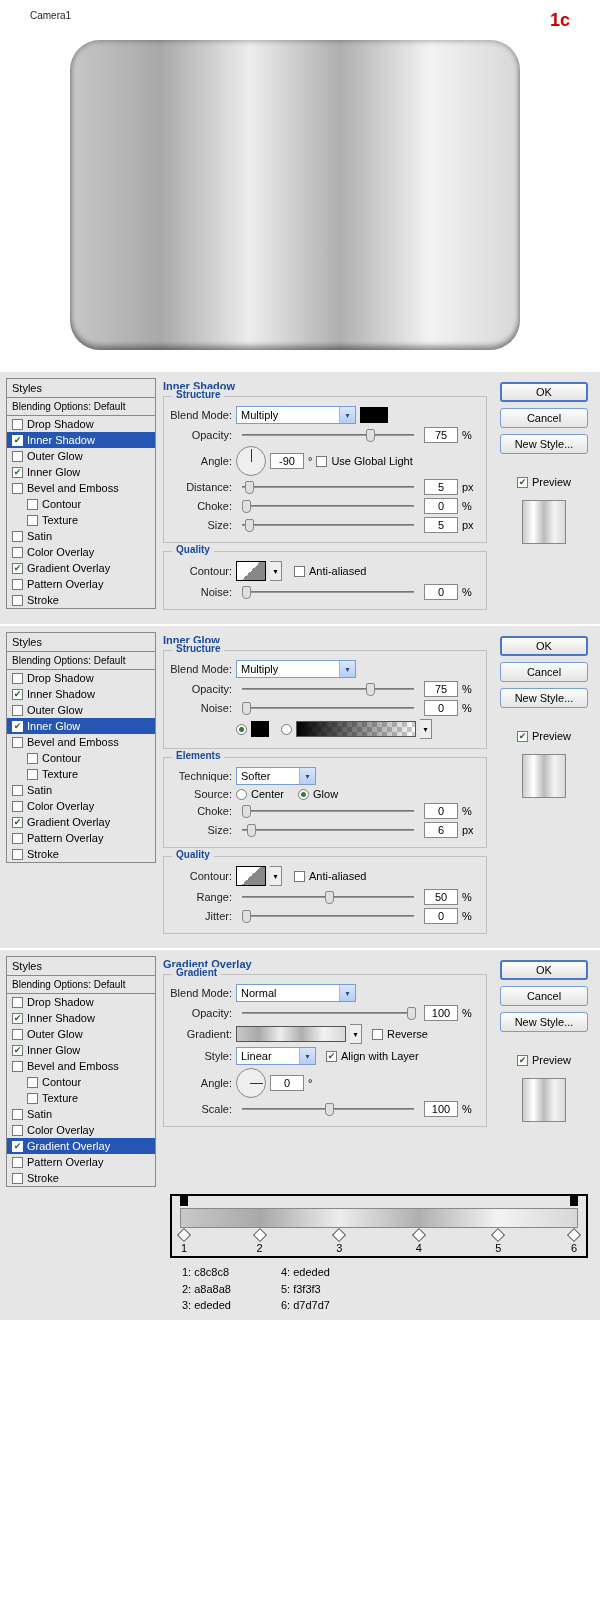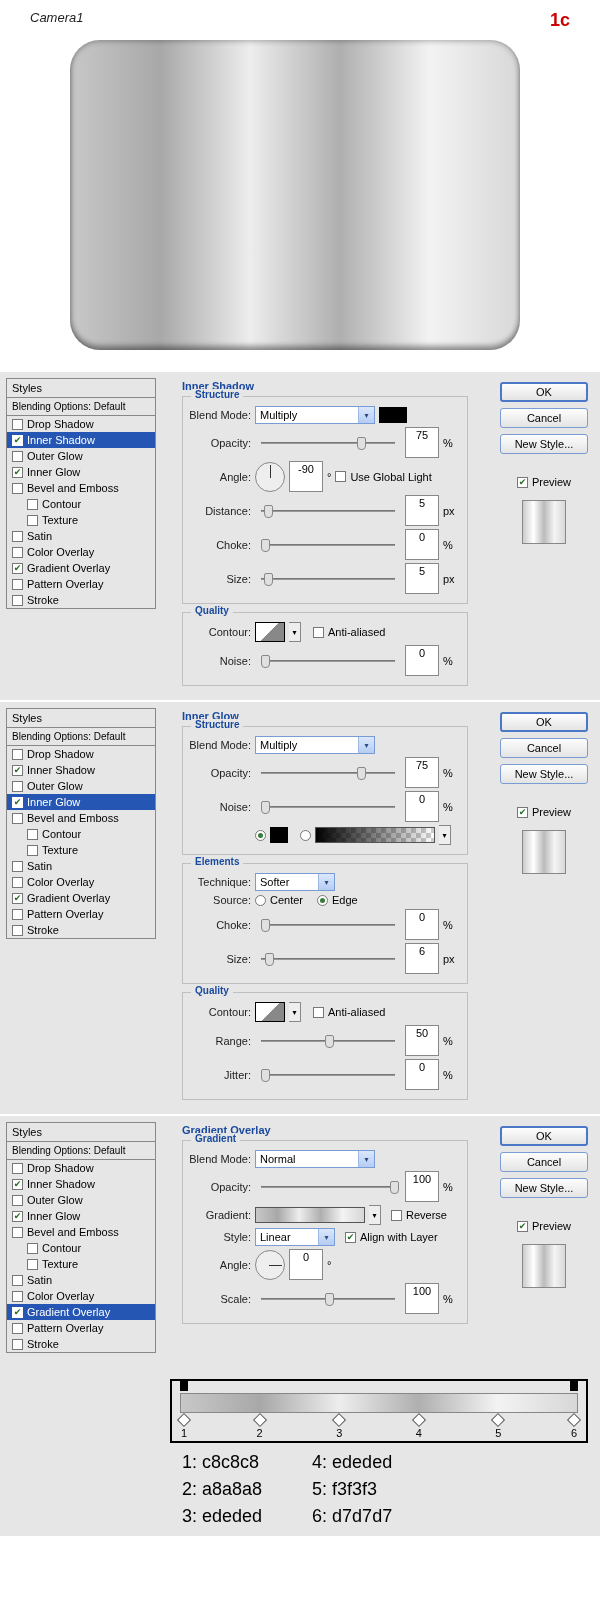--- a/index.html
+++ b/index.html
@@ -1,47 +1,47 @@
 <!DOCTYPE html>
 <html><head>
 <meta charset="utf-8">
 <style>
   * { box-sizing: border-box; font-family: Tahoma, Arial, sans-serif; font-size: 11px; }
   body { margin: 0; background: #fff; width: 600px; }
   .canvas-area { width: 600px; height: 370px; background: #fff; position: relative; }
-  .canvas-label { position: absolute; top: 10px; left: 30px; font-size: 13px; color: #222; font-style: italic; }
+  .canvas-label { position: absolute; top: 10px; left: 30px; font-size: 10px; color: #222; }
   .step-label { position: absolute; top: 10px; right: 30px; font-size: 18px; color: #c00; font-weight: bold; }
   .rounded-rect {
     position: absolute; top: 40px; left: 70px; width: 450px; height: 310px;
     border-radius: 30px;
     background: linear-gradient(90deg, #c8c8c8 0%, #a8a8a8 20%, #ededed 40%, #afafaf 60%, #f3f3f3 80%, #d7d7d7 100%);
     box-shadow: inset 0 -5px 5px rgba(0,0,0,.25), inset 0 0 6px rgba(0,0,0,.4);
   }
-  .dialog { width: 600px; background: #e6e6e6; display: flex; padding: 6px; gap: 20px; border-top: 2px solid #fff; }
+  .dialog { width: 600px; background: #e6e6e6; display: flex; padding: 6px; gap: 1px; border-top: 2px solid #fff; }
   .styles-panel { width: 150px; background: #e6e6e6; }
   .styles-header { background: #e6e6e6; border: 1px solid #888; padding: 3px 5px; }
   .styles-sub { border: 1px solid #888; border-top: none; padding: 3px 5px; font-size: 10px; }
   .style-list { border: 1px solid #888; border-top: none; }
   .style-item { display: flex; align-items: center; padding: 2px 5px; gap: 4px; cursor: pointer; }
   .style-item.indent { padding-left: 20px; }
   .style-item.selected { background: #2656b3; color: #fff; }
   .chk { width: 11px; height: 11px; border: 1px solid #777; background: #fff; display: inline-flex; align-items: center; justify-content: center; font-size: 9px; color: #2a6e2a; line-height: 1; }
   .chk.checked::after { content: "✔"; }
   .chk.selected { border-color: #fff; }
   .main-panel { flex: 1; background: #e6e6e6; }
   .section-title { color: #1a4aa0; font-weight: bold; padding: 2px 0 0 6px; }
   .groupbox { border: 1px solid #bfbfbf; margin: 4px 6px 8px 6px; padding: 6px 6px 6px 6px; position: relative; background: #e6e6e6; }
   .groupbox-title { position: absolute; top: -8px; left: 8px; background: #e6e6e6; padding: 0 4px; color: #1a4aa0; font-weight: bold; font-size: 10px; }
   .row { display: flex; align-items: center; margin: 3px 0; gap: 4px; }
   .row label.rlabel { width: 62px; text-align: right; color: #222; }
   .dropdown { display: inline-flex; align-items: center; border: 1px solid #7a9cd4; background: #fff; height: 18px; padding-left: 4px; }
   .dropdown-arrow { width: 16px; height: 16px; background: linear-gradient(#dbe7fb,#b5cdf3); margin-left: auto; display: flex; align-items: center; justify-content: center; color: #2a4c86; font-size: 8px; border-left: 1px solid #9cb8e2; }
   .slider-track { flex: 1; height: 2px; background: #999; position: relative; margin: 0 6px; border-top: 1px solid #777; }
   .slider-thumb { width: 9px; height: 13px; background: #e0e0e0; border: 1px solid #888; border-radius: 2px 2px 4px 4px; position: absolute; top: -6px; }
-  .numbox { width: 34px; height: 31px; border: 1px solid #888; background: #fff; text-align: center; line-height: 14px; }
+  .numbox { width: 34px; height: 16px; border: 1px solid #888; background: #fff; text-align: center; line-height: 14px; }
   .unit { width: 18px; }
   .swatch { width: 28px; height: 16px; border: 1px solid #000; background: #000; }
   .contour-swatch { width: 30px; height: 20px; border: 1px solid #000; background: linear-gradient(135deg,#fff 50%,#888 50%); display: inline-flex; }
   .contour-arrow { width: 12px; height: 20px; border: 1px solid #888; border-left: none; background: #eee; display: inline-flex; align-items: center; justify-content: center; font-size: 8px; }
   .angle-wheel { width: 30px; height: 30px; border: 1px solid #888; border-radius: 50%; background: #eee; position: relative; }
   .angle-wheel::after { content: ""; position: absolute; width: 1px; height: 13px; background: #333; left: 50%; top: 2px; transform-origin: bottom center; }
   .right-panel { width: 100px; display: flex; flex-direction: column; align-items: center; gap: 6px; padding-top: 4px; }
   .btn { width: 88px; height: 20px; background: linear-gradient(#fdfdfd,#e4e4e4); border: 1px solid #7a9cd4; border-radius: 3px; text-align: center; line-height: 18px; cursor: pointer; }
   .btn.default { border: 2px solid #4a78c6; line-height: 16px; }
   .preview-row { display: flex; align-items: center; gap: 4px; margin-top: 16px; justify-content: space-between; }
@@ -51,21 +51,21 @@
   .grad-preview { height: 16px; border: 1px solid #555; background: linear-gradient(90deg,#c8c8c8,#a8a8a8,#ededed,#afafaf,#f3f3f3,#d7d7d7); }
   .grad-checker { height: 16px; flex: 1; border: 1px solid #555; background: repeating-conic-gradient(#ccc 0 25%, #fff 0 50%) 0 0/10px 10px; position: relative; }
   .grad-checker::after { content: ""; position: absolute; inset: 0; background: linear-gradient(90deg, rgba(0,0,0,1), rgba(0,0,0,0)); }
   .gradient-editor { margin: 6px; border: 2px solid #000; padding: 12px 8px 4px 8px; background: #e6e6e6; position: relative; }
   .gradient-bar { height: 20px; background: linear-gradient(90deg,#c8c8c8 0%,#a8a8a8 20%,#ededed 40%,#afafaf 60%,#f3f3f3 80%,#d7d7d7 100%); border: 1px solid #888; position: relative; }
   .stop-row { position: relative; height: 24px; }
   .stop { position: absolute; width: 10px; height: 10px; background: #fff; border: 1px solid #555; top: 2px; transform: translateX(-50%) rotate(45deg); }
   .stop-label { position: absolute; top: 14px; transform: translateX(-50%); font-size: 11px; }
   .opacity-stop { position: absolute; width: 8px; height: 10px; background: #000; border: 1px solid #000; top: -12px; transform: translateX(-50%); }
   .color-legend { display: flex; gap: 50px; margin: 6px 0 0 18px; }
-  .color-legend div { line-height: 1.5; font-size: 18px; }
+  .color-legend div { line-height: 1.5; font-size: 11px; }
 </style>
 </head>
 <body>
 
 <div class="canvas-area">
   <div class="canvas-label">Camera1</div>
   <div class="step-label">1c</div>
   <div class="rounded-rect"></div>
 </div>
 
@@ -308,21 +308,21 @@
         <div class="dropdown" style="width:80px">
             <span>Softer</span>
             <span class="dropdown-arrow">▾</span>
           </div>
       </div>
       <div class="row">
           <label class="rlabel">Source:</label>
         <span class="radio"></span>
           <span>Center</span>
         <span class="radio checked" style="margin-left:10px"></span>
-          <span>Edge</span>
+          <span>Glow</span>
       </div>
       <div class="row">
           <label class="rlabel">Choke:</label>
         <div class="slider-track">
             <div class="slider-thumb" style="left:0%"></div>
           </div>
         <div class="numbox">0</div>
           <span class="unit">%</span>
       </div>
       <div class="row">

